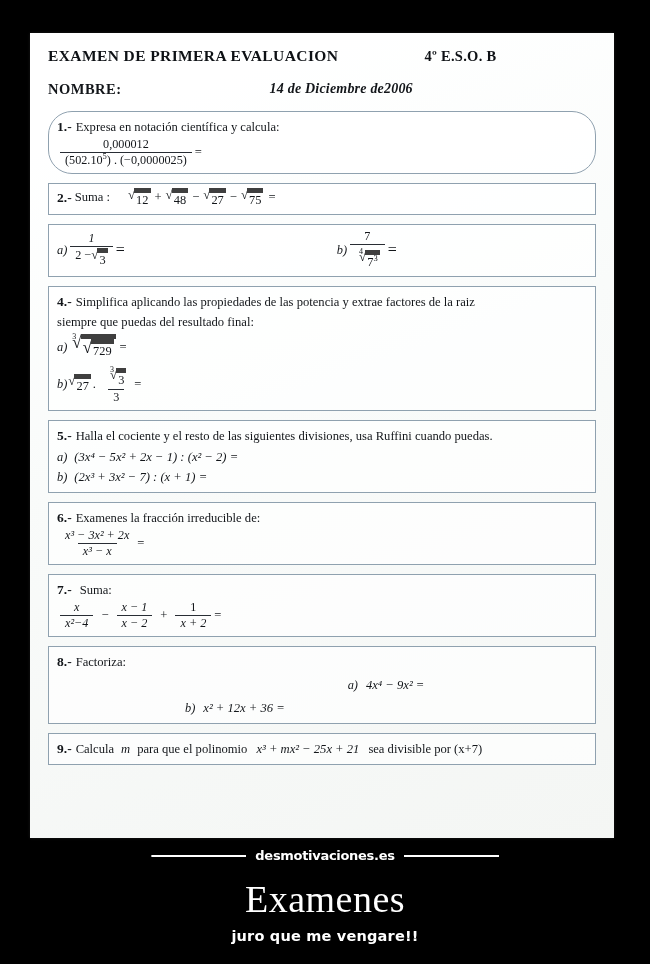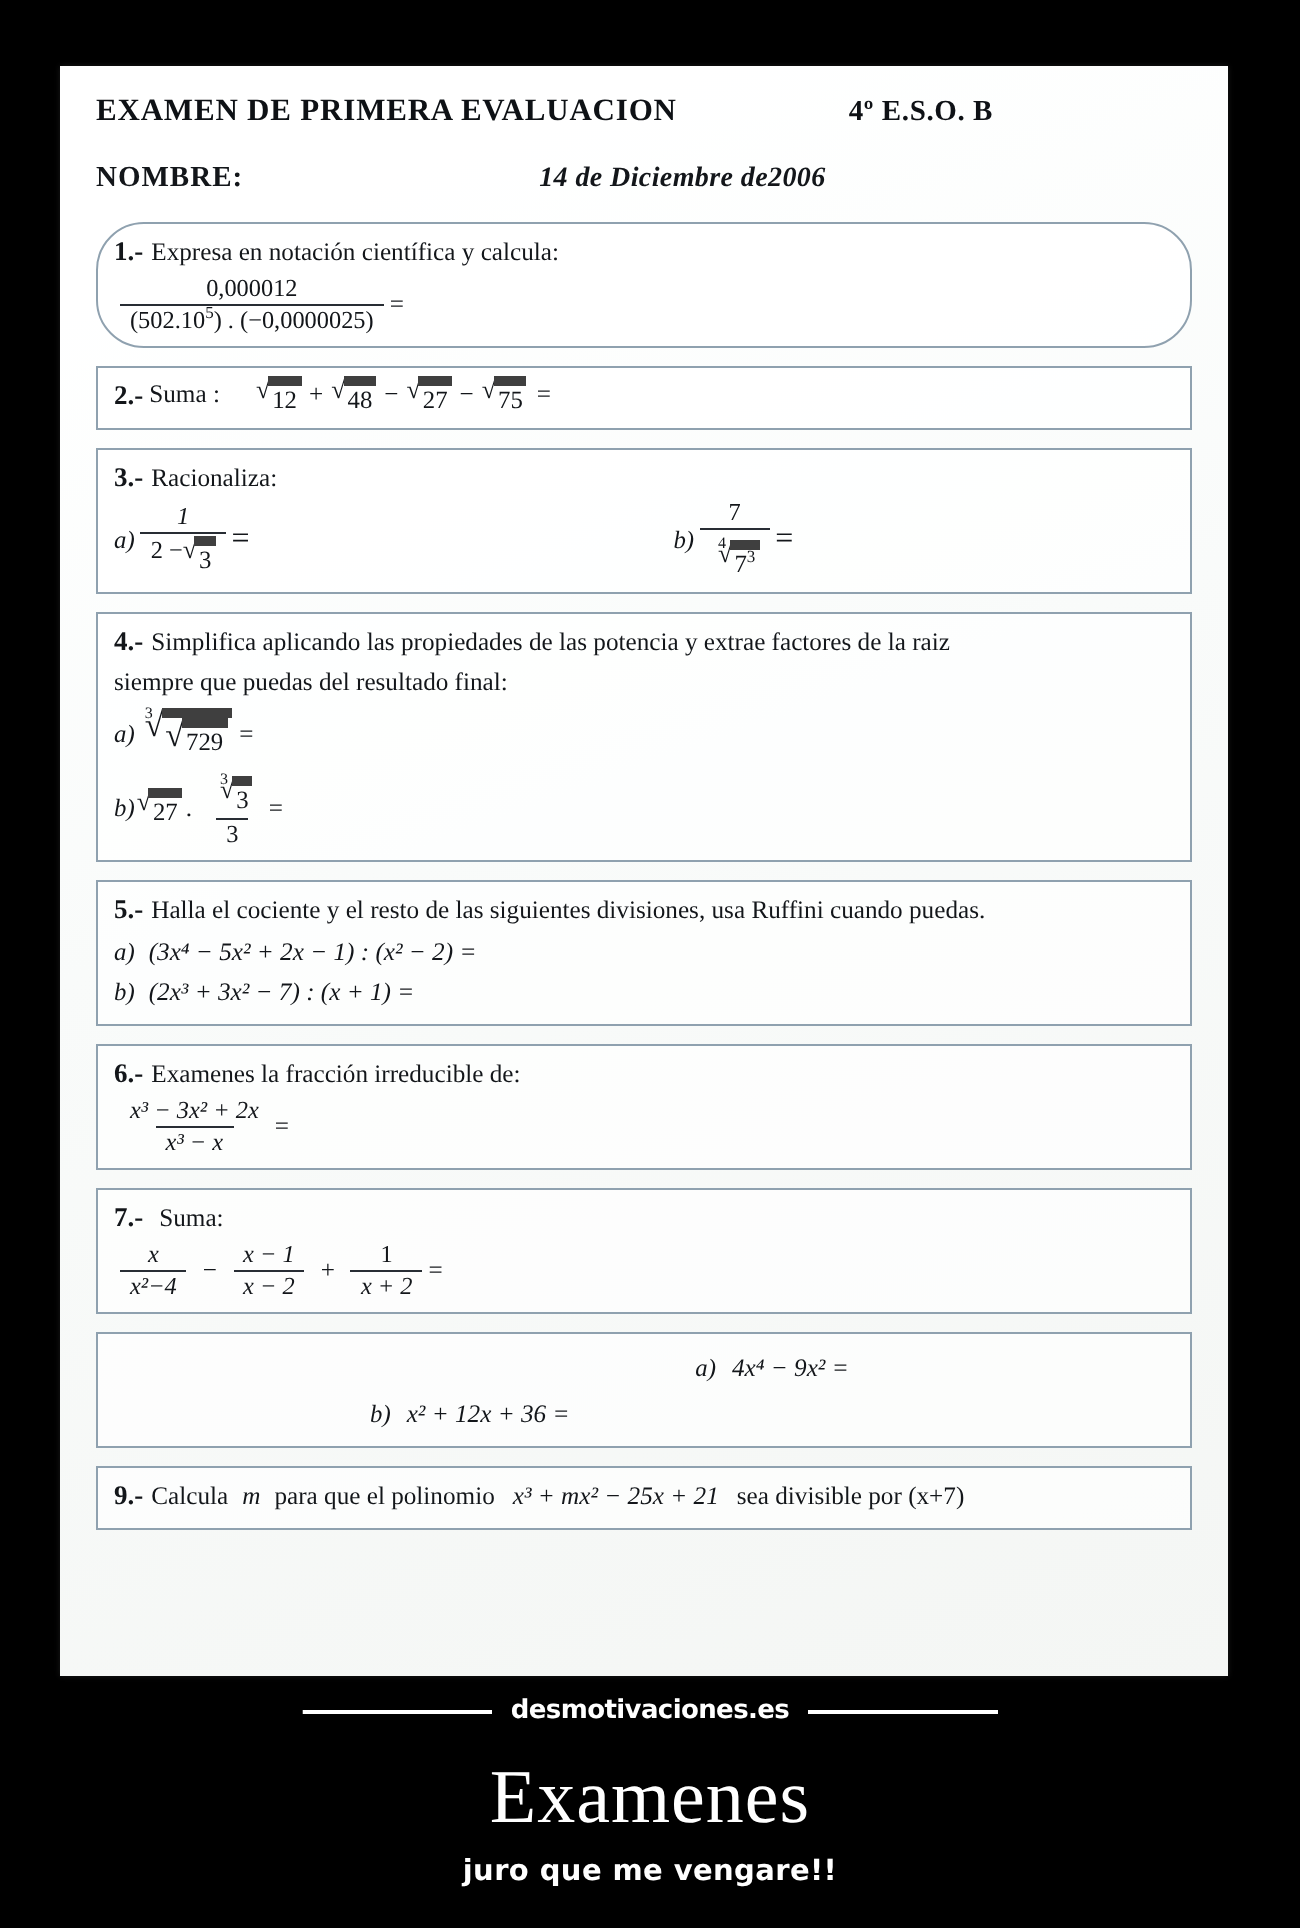--- a/index.html
+++ b/index.html
@@ -65,21 +65,21 @@
   .exam-course {
     font-family: "Liberation Serif", serif;
     font-weight: bold;
     font-size: 14.5px;
     letter-spacing: 0.3px;
     margin-left: 86px;
     color: #101317;
   }
   .hdr-row2 {
     display: flex;
-    align-items: flex-end;
+    align-items: flex-start;
     margin-top: 16px;
   }
   .nombre {
     font-family: "Liberation Serif", serif;
     font-weight: bold;
     font-size: 14.5px;
     letter-spacing: 0.5px;
   }
   .fecha {
     font-family: "Liberation Serif", serif;
@@ -281,24 +281,20 @@
             <span class="rad">
                 <span class="sym">√</span>
                 <span class="body">75</span>
               </span>
             <span style="margin-left:5px;">=</span>
           </span>
         </div>
       </div>
 
       <div class="qbox">
-        <div class="qline">
-          <span class="qnum">3.-</span>
-          <span class="qtext">Racionaliza:</span>
-        </div>
         <div class="row-ab" style="margin-top:1px;">
           <span class="subitem">a)</span>
           <span class="frac">
             <span class="num math">1</span>
             <span class="den">
               <span>2 −</span><span class="rad">
                   <span class="sym">√</span>
                   <span class="body">3</span>
                 </span>
             </span>
@@ -410,20 +406,24 @@
           <span style="margin:0 5px;">+</span>
           <span class="frac">
             <span class="num">1</span>
             <span class="den math">x + 2</span>
           </span>
           <span>=</span>
         </div>
       </div>
 
       <div class="qbox">
+        <div class="qline">
+          <span class="qnum">8.-</span>
+          <span class="qtext">Factoriza:</span>
+        </div>
         <div class="qline indent" style="margin-top:3px;text-align:center;">
           <span class="subitem">a)</span>
           <span class="qtext math" style="margin-left:4px;">4x⁴ − 9x² =</span>
         </div>
         <div class="qline indent" style="margin-top:3px;">
           <span class="subitem">b)</span>
           <span class="qtext math" style="margin-left:4px;">x² + 12x + 36 =</span>
         </div>
       </div>
 

